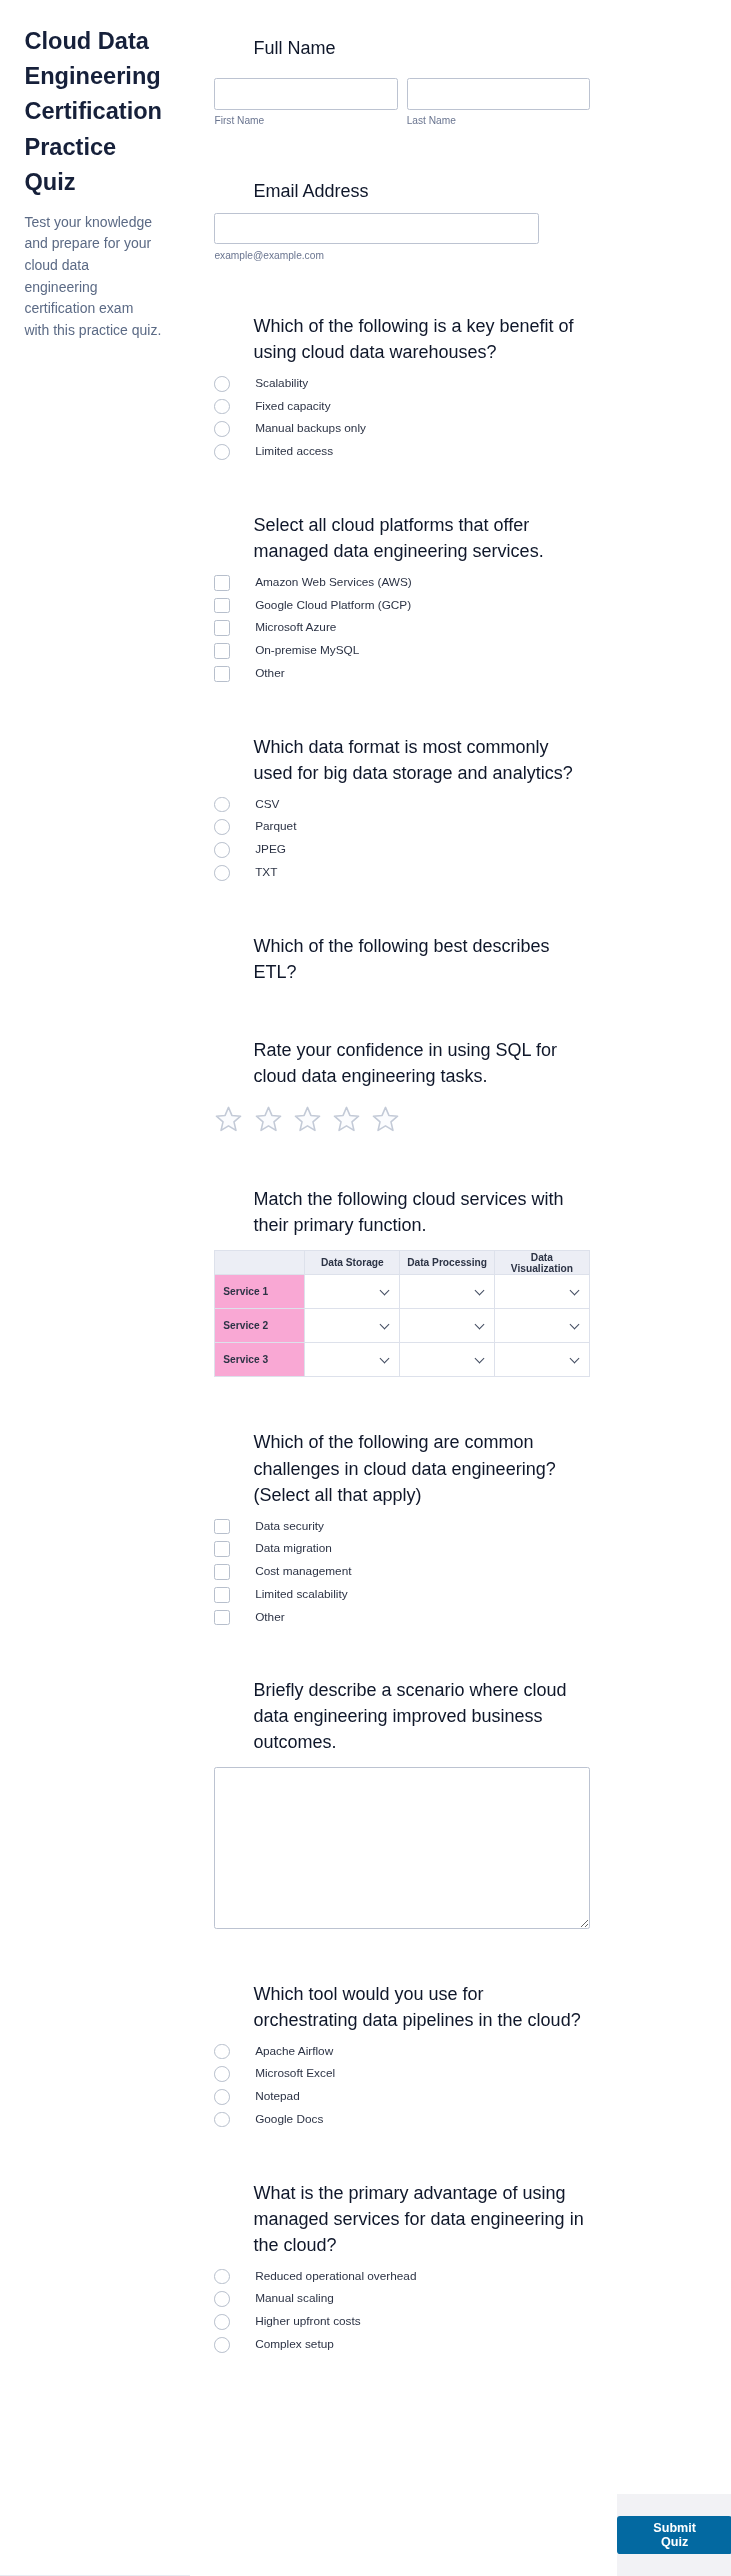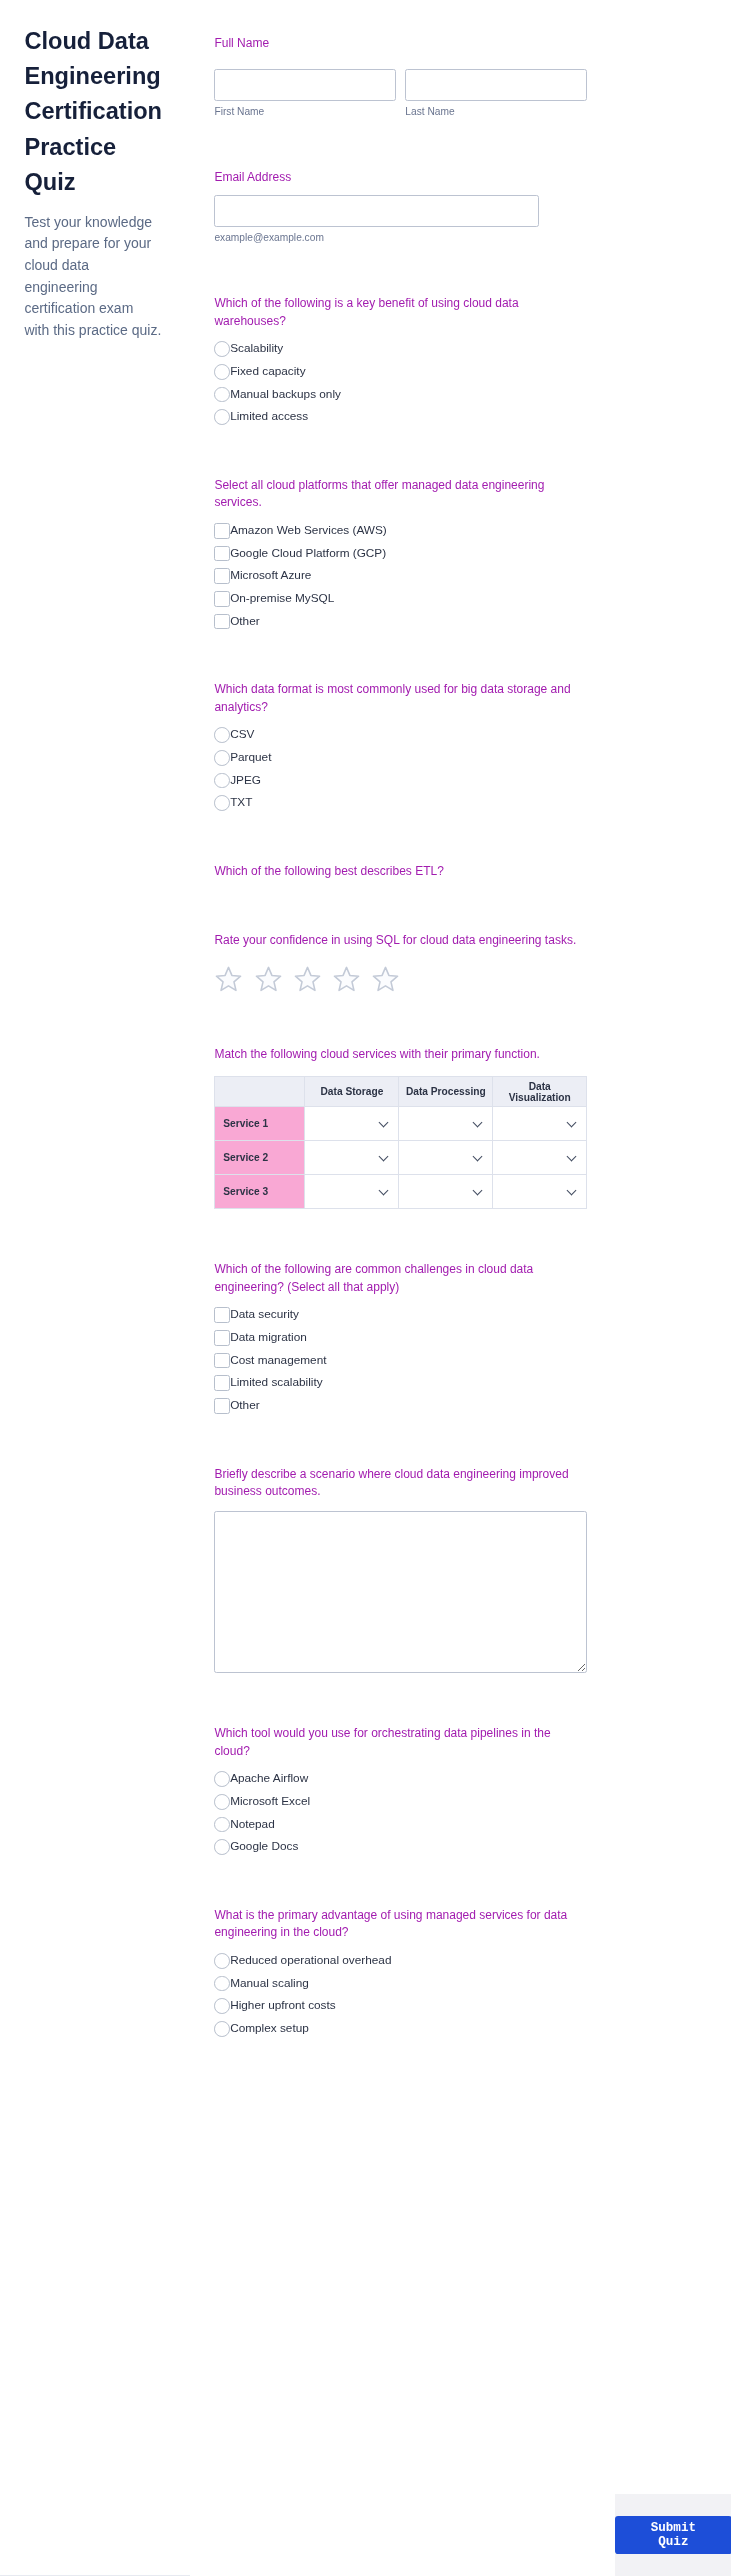--- a/index.html
+++ b/index.html
@@ -14,48 +14,48 @@
 
   
   .form-header { padding: 23.6px 28px 33px 24.4px; border-bottom: 0.8px solid #e7eaf1; }
   .form-title { margin: 0; font-size: 23.6px; line-height: 1.5; font-weight: 700; color: #16203a; max-width: 551px; }
   .form-subtitle { margin: 11px 0 0; font-size: 14px; line-height: 1.55; color: #5b6a85; max-width: 543px; }
 
   
   .form-body { padding: 0 27.5px 55px 24.4px; }
   .question { margin-top: 52px; }
   .question.first { margin-top: 35px; }
-  .q-label { font-size: 12px; font-weight: 500; color: #a21caf; line-height: 1.45; max-width: 590px; }
+  .q-label { font-size: 18px; font-weight: 500; color: #0f172a; line-height: 1.45; max-width: 590px; margin-left: 39px; }
 
   .name-row { display: flex; gap: 9px; margin-top: 17px; }
   .name-col { flex: 1; }
   .text-input {
     width: 100%; height: 31.5px; border: 0.8px solid #bcc3d1; border-radius: 2.4px;
     background: #fff; padding: 0 7.9px; font-size: 11.8px; font-family: inherit;
     color: #2c3345; outline: none;
   }
   .email-input { display: block; margin-top: 8.7px; width: 325px; }
   .sublabel { margin-top: 5.5px; font-size: 10.2px; color: #6a7590; }
 
   .options { margin-top: 11px; display: flex; flex-direction: column; gap: 7px; }
-  .option { display: flex; gap: 0; cursor: pointer; width: max-content; }
+  .option { display: flex; gap: 25px; cursor: pointer; width: max-content; }
   .radio, .checkbox { width: 15.7px; height: 15.7px; flex: none; background: #fff; border: 0.8px solid #b7bfcc; }
   .radio { border-radius: 50%; }
   .checkbox { border-radius: 2.4px; }
   .option-label { font-size: 11.8px; color: #2c3345; line-height: 15.7px; }
 
   
   .stars { margin-top: 15.7px; display: flex; gap: 10.2px; }
   .star { width: 29px; height: 29px; cursor: pointer; display: block; }
   .star path { fill: #fbfcfe; stroke: #c3cad7; stroke-width: 1.3; stroke-linejoin: round; }
 
   
   .matrix { border-collapse: collapse; table-layout: fixed; width: 100%; margin-top: 12.6px; }
   .matrix th, .matrix td { border: 0.8px solid #dde1eb; }
-  .matrix thead th { height: 30px; background: #eceef5; font-size: 10.2px; font-weight: 700; color: #2c3345; text-align: center; padding: 0 4.7px; }
+  .matrix thead th { height: 24px; background: #eceef5; font-size: 10.2px; font-weight: 700; color: #2c3345; text-align: center; padding: 0 4.7px; }
   .matrix th.corner { width: 90px; }
   .matrix tbody th { background: #f9a8d4; font-size: 10.2px; font-weight: 700; color: #2c3345; text-align: left; padding: 0 7.9px; }
   .matrix td { height: 34px; background: #fff; padding: 0; }
   .cell-select { height: 100%; display: flex; align-items: center; justify-content: flex-end; padding-right: 11px; cursor: pointer; }
   .chevron-down { width: 7px; height: 7px; border-right: 1.3px solid #424c60; border-bottom: 1.3px solid #424c60; transform: rotate(45deg); margin-top: -3.1px; }
 
   
   .textarea {
     display: block; margin-top: 11px; width: 100%; height: 162px;
     border: 0.8px solid #bcc3d1; border-radius: 2.4px; resize: vertical;
@@ -338,17 +338,17 @@
         <div class="option">
           <span class="radio"></span>
           <span class="option-label">Complex setup</span>
         </div>
       </div>
     </section>
 
   </main>
 
   <footer class="form-footer">
-    <button class="submit-button" style="background-color: #1d4ed8; font-family: Liberation Mono, monospace;">Submit Quiz</button>
+    <button class="submit-button" style="background-color: #0369a1;">Submit Quiz</button>
   </footer>
 
 </div>
 
 
 </body></html>

